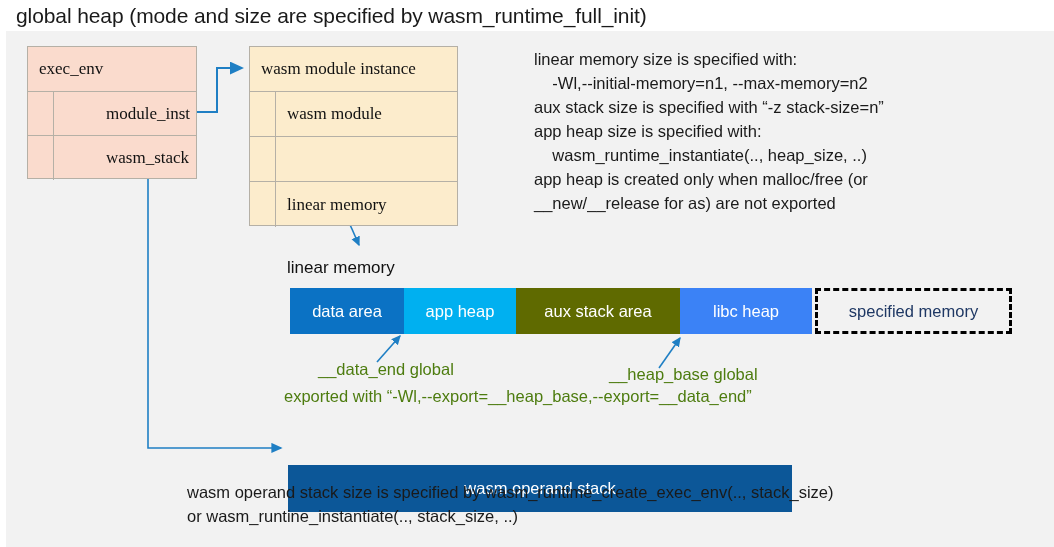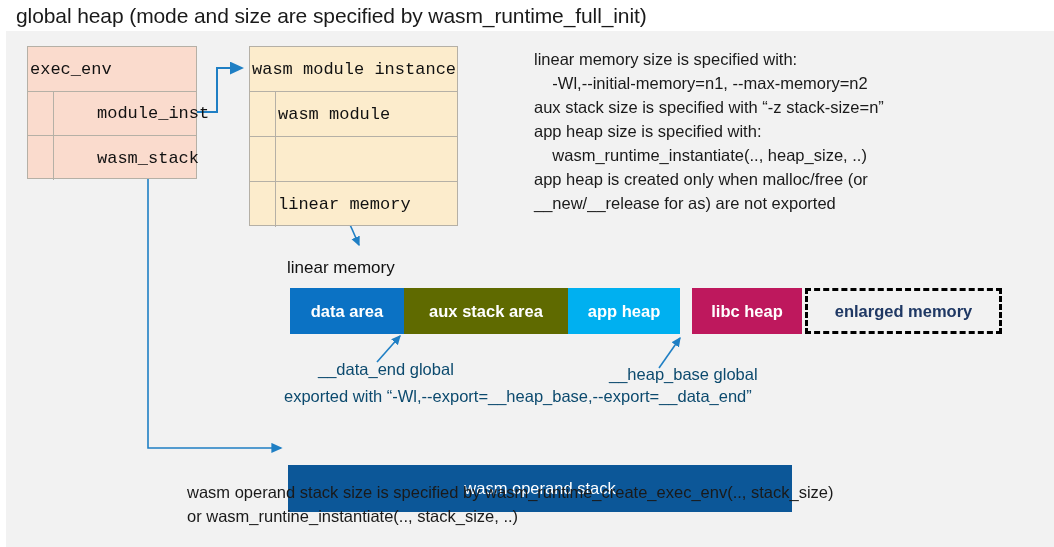--- a/index.html
+++ b/index.html
@@ -52,23 +52,23 @@
   .struct-row:last-child { border-bottom: none; }
   .struct-indent {
     box-sizing: border-box;
     align-self: stretch;
     border-right: 1px solid #b5b0a6;
     flex: 0 0 auto;
   }
   .struct-label {
     font-size: 17px;
     color: #111111;
-    padding-left: 2px;
-    white-space: nowrap;
-    font-family: Liberation Mono, monospace;
+    padding-left: 11px;
+    white-space: nowrap;
+    font-family: Liberation Serif, serif;
   }
 
   
   #exec-env-box {
     left: 27px;
     top: 46px;
     width: 170px;
     height: 133px;
     background: #fadbcd;
   }
@@ -116,21 +116,20 @@
     display: flex;
   }
   .mem-seg {
     box-sizing: border-box;
     display: flex;
     align-items: center;
     justify-content: center;
     font-size: 16.5px;
     color: #ffffff;
     white-space: nowrap;
-    font-weight: bold;
   }
   .mem-seg.dashed {
     border: 3px dashed #000000;
     background: #f2f2f2;
     color: #1f3864;
     margin-left: 3px;
   }
 
   
   #operand-stack-bar {
@@ -146,21 +145,21 @@
     color: #ffffff;
     font-size: 16.5px;
     white-space: nowrap;
     margin-top: 40px;
   }
 
   
   .glabel {
     position: absolute;
     font-size: 16.5px;
-    color: #0c4a6e;
+    color: #4d7c0f;
     white-space: nowrap;
   }
   #label-data-end { left: 318px; top: 360px; }
   #label-heap-base { left: 609px; top: 365px; }
   #label-exported { left: 284px; top: 387px; }
 </style>
 </head>
 <body>
 
 <div class="gray-panel" style="background: rgb(242, 242, 242);"></div>
@@ -236,31 +235,31 @@
     wasm_runtime_instantiate(.., heap_size, ..)
 app heap is created only when malloc/free (or
 __new/__release for as) are not exported</div>
 
 <div id="linear-mem-caption">linear memory</div>
 
 <div id="mem-bar">
   <div class="mem-seg" style="width: 114px; background: rgb(11, 114, 196);">
       <span>data area</span>
     </div>
+  <div class="mem-seg" style="width: 112px; background: rgb(0, 176, 240);">
+      <span>app heap</span>
+    </div>
   <div class="mem-seg" style="width: 164px; background: rgb(95, 106, 0);">
       <span>aux stack area</span>
     </div>
-  <div class="mem-seg" style="width: 112px; background: rgb(0, 176, 240);">
-      <span>app heap</span>
-    </div>
-  <div class="mem-seg" style="width: 110px; background: #be185d; margin-left: 12px;">
+  <div class="mem-seg" style="width: 132px; background: #3b82f6;">
       <span>libc heap</span>
     </div>
   <div class="mem-seg dashed" style="width: 197px; background: rgb(242, 242, 242); color: rgb(31, 56, 100);">
-      <span>enlarged memory</span>
+      <span>specified memory</span>
     </div>
 </div>
 
 <div class="glabel" id="label-data-end">__data_end global</div>
 <div class="glabel" id="label-heap-base">__heap_base global</div>
 <div class="glabel" id="label-exported">exported with “-Wl,--export=__heap_base,--export=__data_end”</div>
 
 <div id="operand-stack-bar" style="background: rgb(12, 87, 152);">
   <span>wasm operand stack</span>
 </div>

